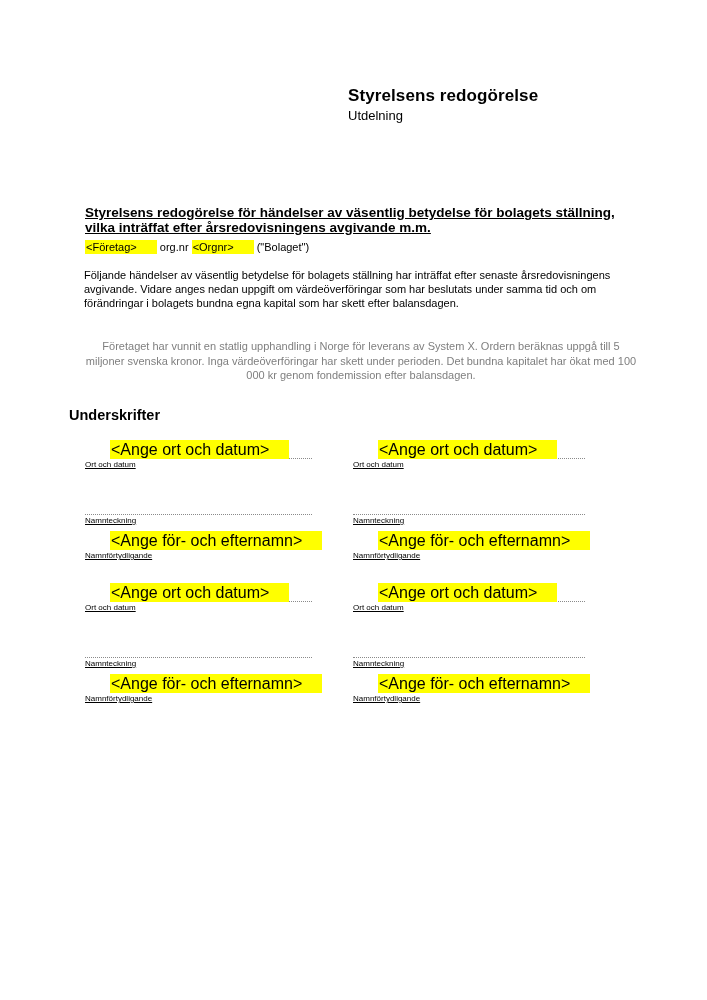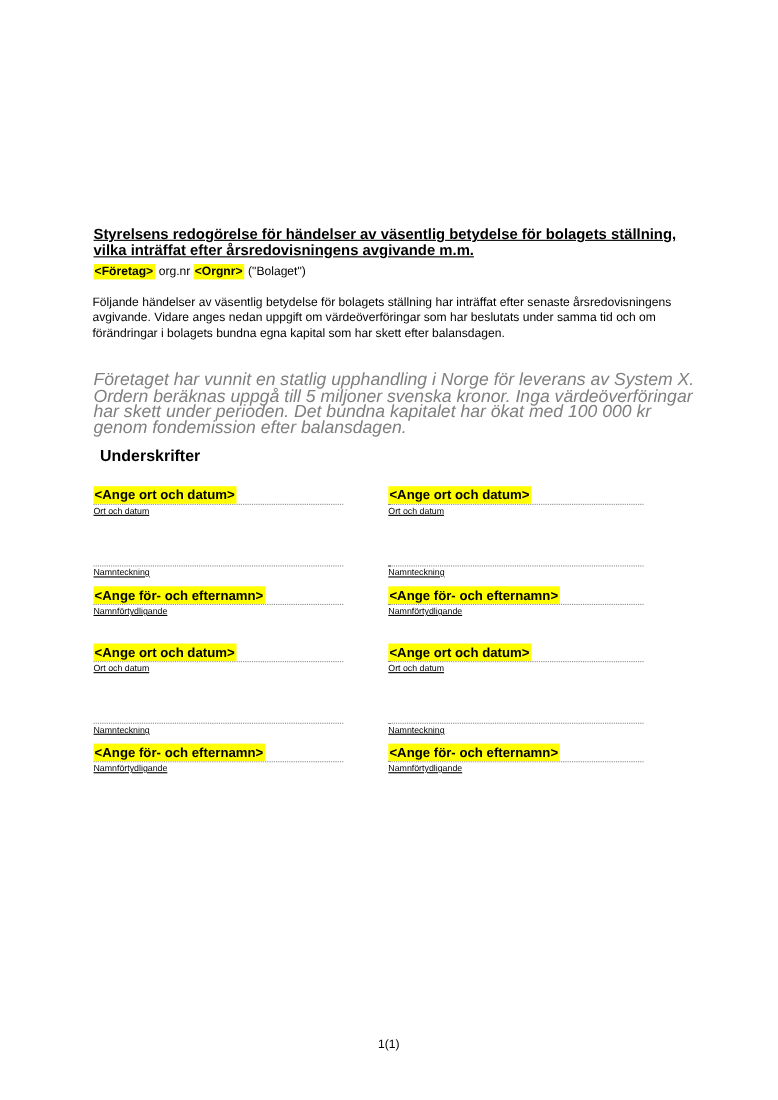--- a/index.html
+++ b/index.html
@@ -43,61 +43,61 @@
     position: absolute;
     left: 85px;
     top: 240px;
     width: 552px;
     font-size: 11px;
     line-height: 14px;
   }
   mark.ph {
     background: var(--highlight, #ffff00);
     color: #000;
-    padding: 1px 2px 1px 1px;
-    font-weight: bold;
+    padding: 1px 20px 1px 1px;
   }
   .body-paragraph {
     position: absolute;
     left: 84px;
     top: 268px;
     width: 548px;
     font-size: 11px;
     line-height: 14px;
   }
   .example-paragraph {
     position: absolute;
     left: 85px;
     top: 339px;
     width: 552px;
-    font-size: 16px;
+    font-size: 11px;
     line-height: 14.5px;
-    font-style: italic;
     color: var(--example, #7f7f7f);
+    text-align: center;
   }
   .signatures-heading {
     position: absolute;
-    left: 91px;
+    left: 69px;
     top: 407px;
     font-size: 14.5px;
     font-weight: bold;
   }
   .sig-row {
     position: absolute;
     left: 85px;
     display: flex;
   }
   .sig-row .cell-left  { width: 227px; }
   .sig-row .cell-right { width: 232px; margin-left: 41px; }
   .sig-value {
     border-bottom: 1px dotted #8a8a8a;
     line-height: 16px;
     height: 17px;
-    font-size: 12px;
+    font-size: 16px;
     white-space: nowrap;
+    margin-left: 25px;
   }
   .sig-label {
     font-size: 8px;
     line-height: 10px;
     margin-top: 1px;
     color: #000;
     text-decoration: underline;
   }
   .sig-line {
     border-top: 1px dotted #8a8a8a;
@@ -115,20 +115,24 @@
     width: 100%;
     text-align: center;
     font-size: 11px;
   }
 </style>
 </head>
 <body>
 
 <div class="page">
 
+  <div class="doc-header">
+    <div class="doc-title">Styrelsens redogörelse</div>
+    <div class="doc-subtitle">Utdelning</div>
+  </div>
 
   <div class="main-heading">Styrelsens redogörelse för händelser av väsentlig betydelse för bolagets ställning, vilka inträffat efter årsredovisningens avgivande m.m.</div>
 
   <div class="company-line"><mark class="ph">&lt;Företag&gt;</mark> <span>org.nr</span> <mark class="ph">&lt;Orgnr&gt;</mark> <span>("Bolaget")</span></div>
 
   <div class="body-paragraph">Följande händelser av väsentlig betydelse för bolagets ställning har inträffat efter senaste årsredovisningens avgivande. Vidare anges nedan uppgift om värdeöverföringar som har beslutats under samma tid och om förändringar i bolagets bundna egna kapital som har skett efter balansdagen.</div>
 
   <div class="example-paragraph">Företaget har vunnit en statlig upphandling i Norge för leverans av System X. Ordern beräknas uppgå till 5 miljoner svenska kronor. Inga värdeöverföringar har skett under perioden. Det bundna kapitalet har ökat med 100 000 kr genom fondemission efter balansdagen.</div>
 
   <div class="signatures-heading">Underskrifter</div>
@@ -178,15 +182,14 @@
       <div class="sig-label">Namnförtydligande</div>
     </div>
     <div class="cell-right">
       <div class="sig-line"></div>
       <div class="sig-label">Namnteckning</div>
       <div class="sig-value named"><mark class="ph">&lt;Ange för- och efternamn&gt;</mark></div>
       <div class="sig-label">Namnförtydligande</div>
     </div>
   </div>
 
-  <div class="footer">1(1)</div>
 
 </div>
 
 </body></html>

